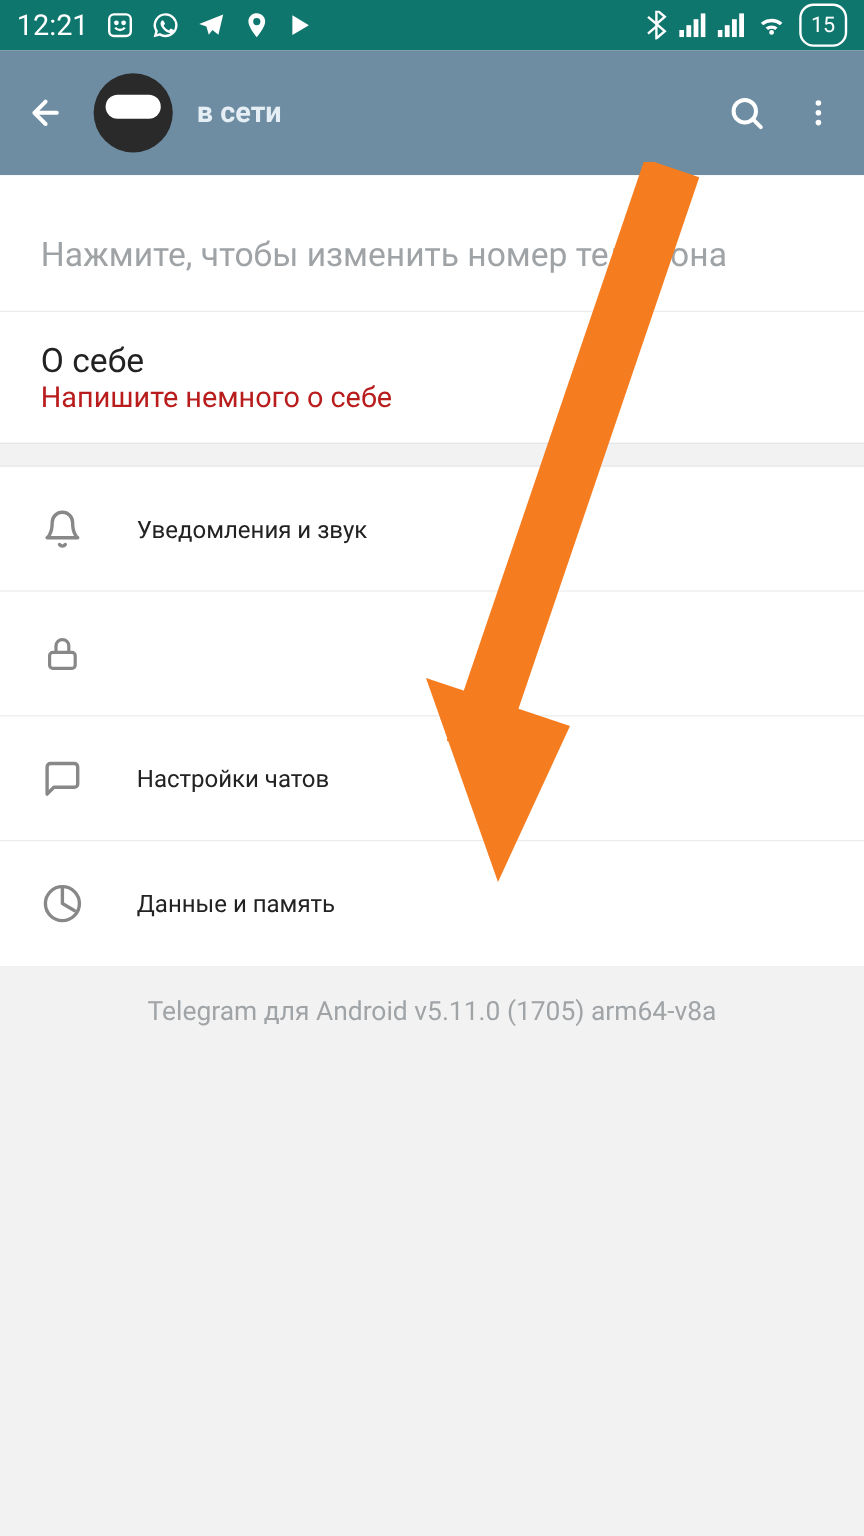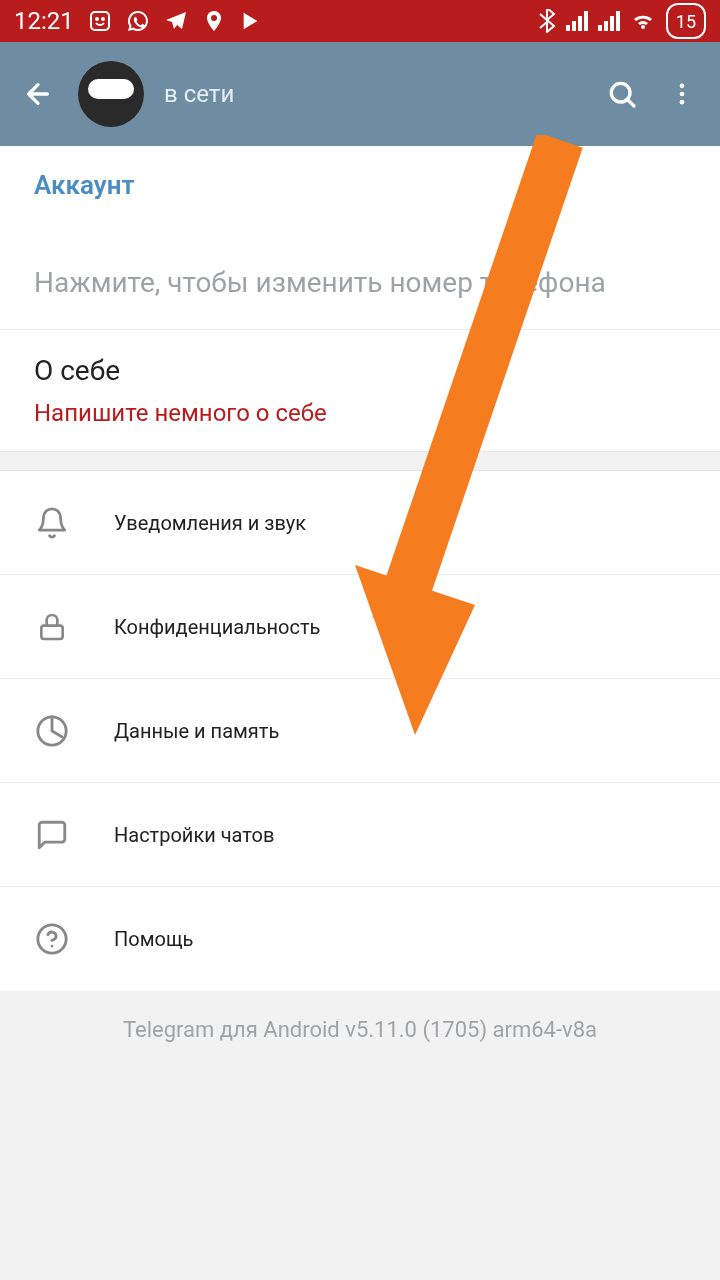--- a/index.html
+++ b/index.html
@@ -10,21 +10,21 @@
     }
     body {
       width: 720px;
       height: 1280px;
       background: #f2f2f2;
       position: relative;
       overflow: hidden;
     }
     .status-bar {
       height: 42px;
-      background: #b91c1c;
+      background: #0f766e;
       color: #fff;
       display: flex;
       align-items: center;
       padding: 0 14px;
       justify-content: space-between;
       font-size: 24px;
     }
     .status-left {
       display: flex;
       align-items: center;
@@ -44,20 +44,21 @@
       align-items: center;
       height: 24px;
     }
     .app-bar {
       height: 104px;
       background: #6f8da2;
       display: flex;
       align-items: center;
       padding: 0 18px;
       gap: 20px;
+      font-weight: bold;
     }
     .back-btn, .search-btn, .menu-btn {
       color: #fff;
       display: flex;
       align-items: center;
       justify-content: center;
       cursor: pointer;
       width: 40px;
       height: 40px;
     }
@@ -97,21 +98,21 @@
       font-weight: 600;
       padding: 24px 34px 16px;
     }
     .row-primary {
       font-size: 28px;
       color: #9fa3a6;
     }
     .row-title-dark {
       font-size: 28px;
       color: #222;
-      margin-bottom: 12px;
+      margin-bottom: 0;
     }
     .row-sub {
       font-size: 24px;
       color: #b91c1c;
     }
     .gap {
       height: 20px;
       background: #f2f2f2;
       border-top: 1px solid #e5e5e5;
       border-bottom: 1px solid #e5e5e5;
@@ -241,21 +242,20 @@
   <div class="menu-btn">
     <svg width="28" height="28" viewBox="0 0 24 24" fill="#fff">
         <circle cx="12" cy="5" r="2"></circle>
         <circle cx="12" cy="12" r="2"></circle>
         <circle cx="12" cy="19" r="2"></circle>
       </svg>
   </div>
 </div>
 
 <div class="content">
-  <div class="section-header">Аккаунт</div>
 
   <div class="phone-hint-row">
     <div class="row-primary">Нажмите, чтобы изменить номер телефона</div>
   </div>
 
 
   <div class="about-row">
     <div class="row-title-dark">О себе</div>
     <div class="row-sub">Напишите немного о себе</div>
   </div>
@@ -277,53 +277,42 @@
       <span class="settings-label">Уведомления и звук</span>
     </div>
 
     <div class="settings-item">
       <span class="settings-icon">
         <svg width="32" height="32" viewBox="0 0 24 24" fill="none" stroke="#888" stroke-width="2" stroke-linecap="round" stroke-linejoin="round">
             <rect x="4" y="11" width="16" height="10" rx="2"></rect>
             <path d="M8 11V7a4 4 0 0 1 8 0v4"></path>
           </svg>
       </span>
-      <span class="settings-label">Конфиденциальность</span>
+    </div>
+
+    <div class="settings-item">
+      <span class="settings-icon">
+        <svg width="34" height="34" viewBox="0 0 24 24" fill="none" stroke="#888" stroke-width="2" stroke-linecap="round" stroke-linejoin="round">
+            <path d="M21 15a2 2 0 0 1-2 2H7l-4 4V5a2 2 0 0 1 2-2h14a2 2 0 0 1 2 2z"></path>
+          </svg>
+      </span>
+      <span class="settings-label">Настройки чатов</span>
     </div>
 
     <div class="settings-item">
       <span class="settings-icon">
         <svg width="34" height="34" viewBox="0 0 24 24" fill="none" stroke="#888" stroke-width="2" stroke-linecap="round" stroke-linejoin="round">
             <circle cx="12" cy="12" r="10"></circle>
             <path d="M12 2v10l7 4"></path>
           </svg>
       </span>
       <span class="settings-label">Данные и память</span>
     </div>
 
-    <div class="settings-item">
-      <span class="settings-icon">
-        <svg width="34" height="34" viewBox="0 0 24 24" fill="none" stroke="#888" stroke-width="2" stroke-linecap="round" stroke-linejoin="round">
-            <path d="M21 15a2 2 0 0 1-2 2H7l-4 4V5a2 2 0 0 1 2-2h14a2 2 0 0 1 2 2z"></path>
-          </svg>
-      </span>
-      <span class="settings-label">Настройки чатов</span>
-    </div>
-
-
-    <div class="settings-item">
-      <span class="settings-icon">
-        <svg width="34" height="34" viewBox="0 0 24 24" fill="none" stroke="#888" stroke-width="2" stroke-linecap="round" stroke-linejoin="round">
-            <circle cx="12" cy="12" r="10"></circle>
-            <path d="M9.1 9a3 3 0 0 1 5.8 1c0 2-3 3-3 3"></path>
-            <circle cx="12" cy="17" r="1" fill="#888" stroke="none"></circle>
-          </svg>
-      </span>
-      <span class="settings-label">Помощь</span>
-    </div>
+
 
   </div>
 </div>
 
 <div class="version-footer">
   <div class="version-text">Telegram для Android v5.11.0 (1705) arm64-v8a</div>
 </div>
 
 <svg class="arrow-overlay" width="350" height="650" viewBox="0 0 350 650">
   <path d="M 260 5 L 95 490" stroke="#f57c1f" stroke-width="48" fill="none"></path>

